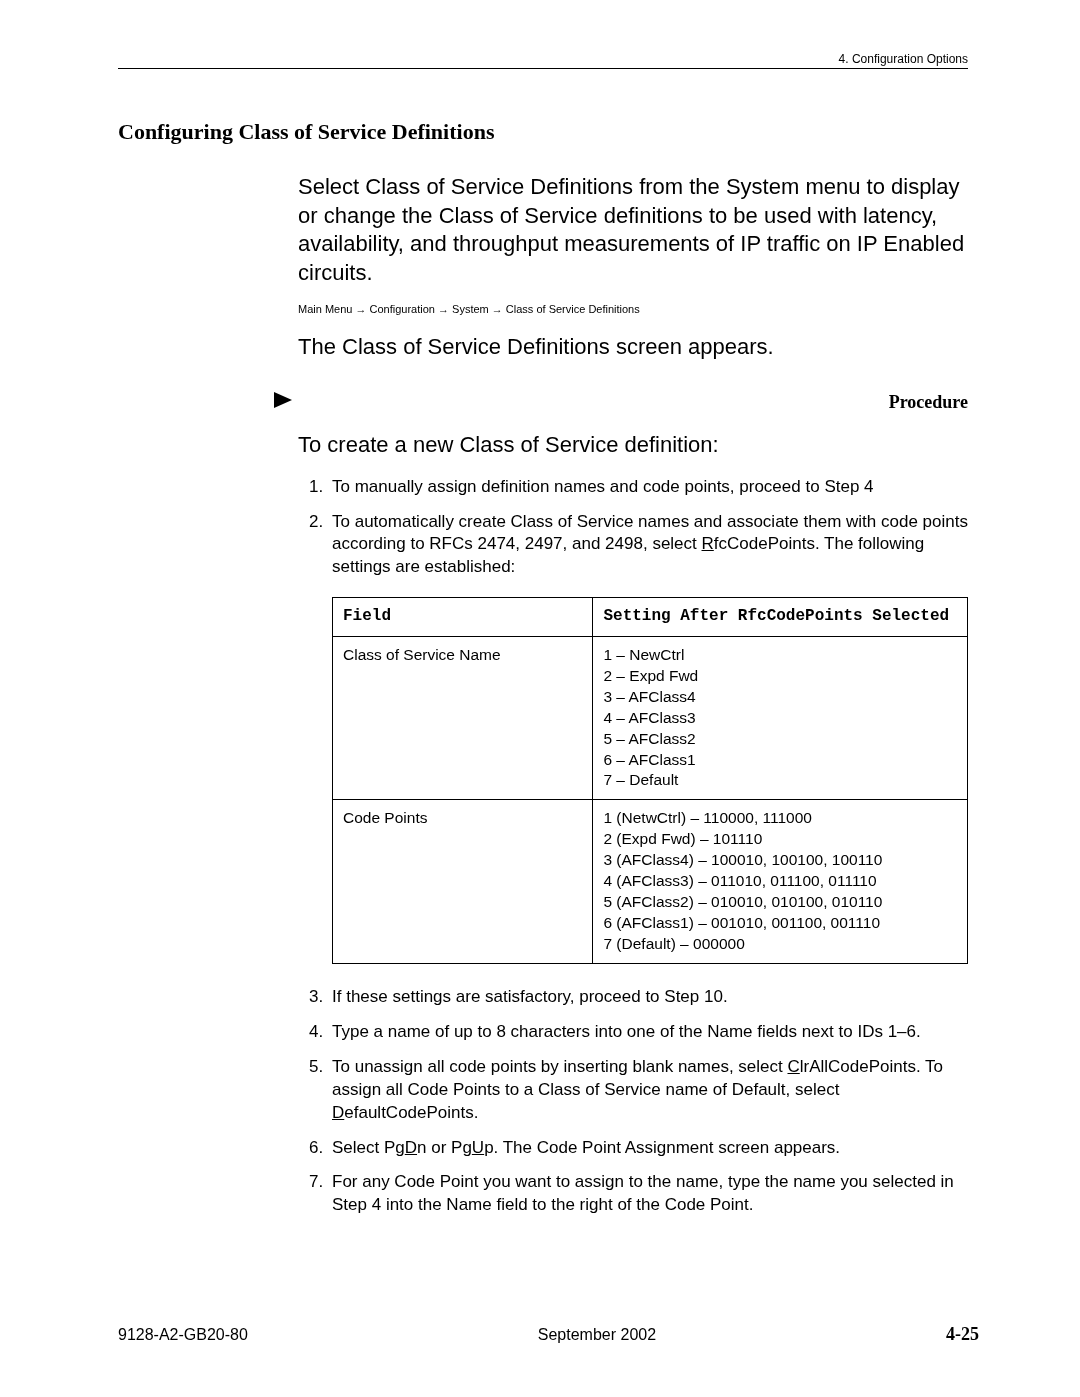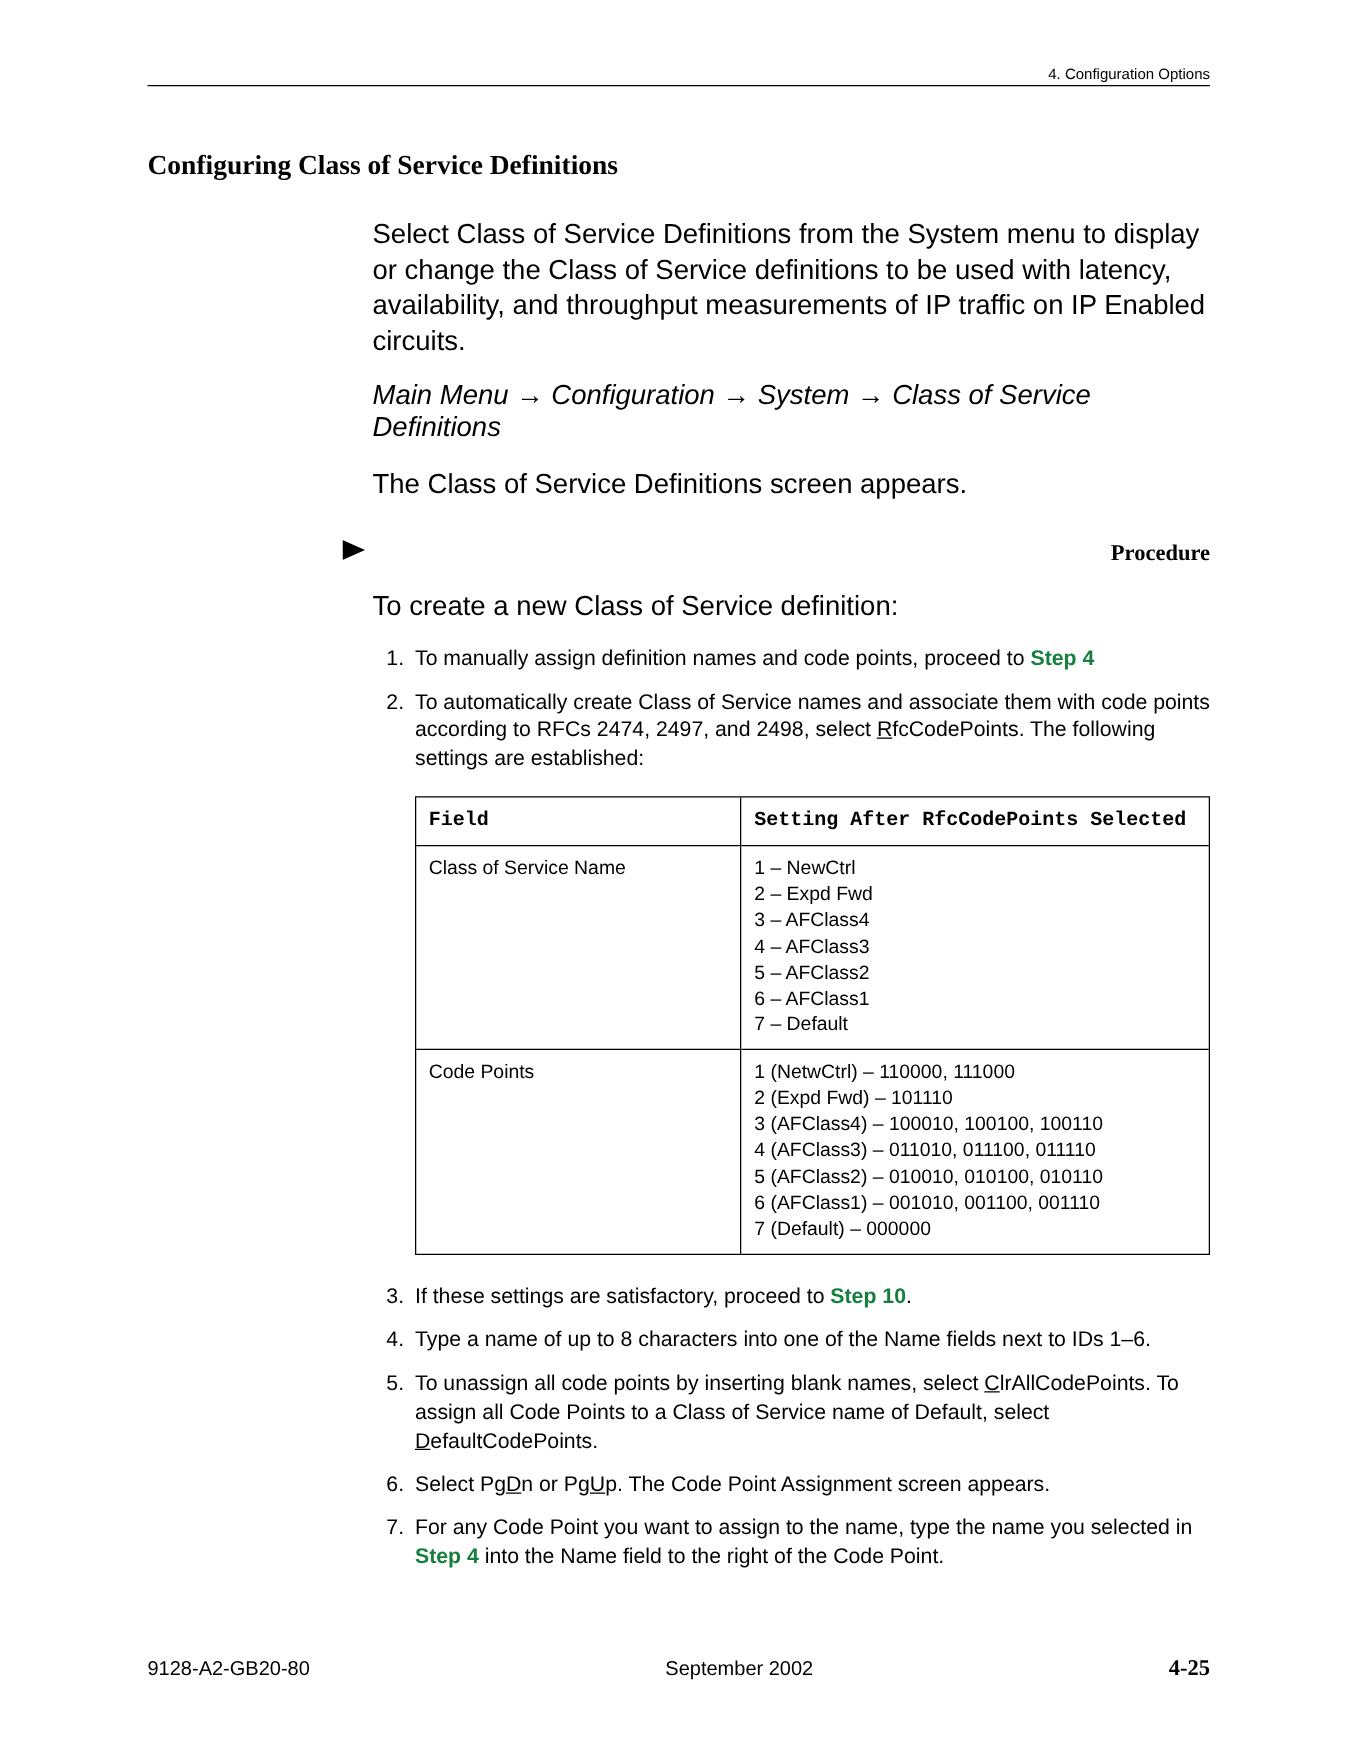--- a/index.html
+++ b/index.html
@@ -37,22 +37,21 @@
     }
     .body-indent {
       margin-left: 180px;
     }
     .para {
       font-size: 22px;
       line-height: 1.3;
       margin-bottom: 16px;
     }
     .breadcrumb {
-      font-style: italic;
-      font-size: 22px;
+      font-size: 11px;
       margin-bottom: 18px;
       margin-top: 12px;
     }
     .procedure-head {
       margin-left: 156px;
       margin-top: 30px;
       margin-bottom: 18px;
       display: flex;
       align-items: center;
       gap: 8px;
@@ -70,22 +69,21 @@
       margin-left: 210px;
       padding: 0;
       font-size: 17px;
       line-height: 1.35;
     }
     ol.steps > li {
       margin-bottom: 12px;
       padding-left: 4px;
     }
     .link {
-      color: #15803d;
-      font-weight: bold;
+      color: #000000;
     }
     .table-wrap {
       margin: 18px 0 22px 0;
       border: 1.2px solid #000;
     }
     table {
       border-collapse: collapse;
       width: 100%;
       font-size: 15.5px;
     }
@@ -114,21 +112,21 @@
     td:first-child, th:first-child {
       width: 41%;
     }
     .underline-first {
       text-decoration: underline;
     }
     .footer {
       position: absolute;
       bottom: 52px;
       left: 118px;
-      right: 112px;
+      right: 101px;
       display: flex;
       justify-content: space-between;
       align-items: baseline;
       font-size: 16px;
       margin-top: 37px;
     }
     .footer .pg {
       font-family: "Times New Roman", Times, serif;
       font-weight: bold;
       font-size: 18px;

